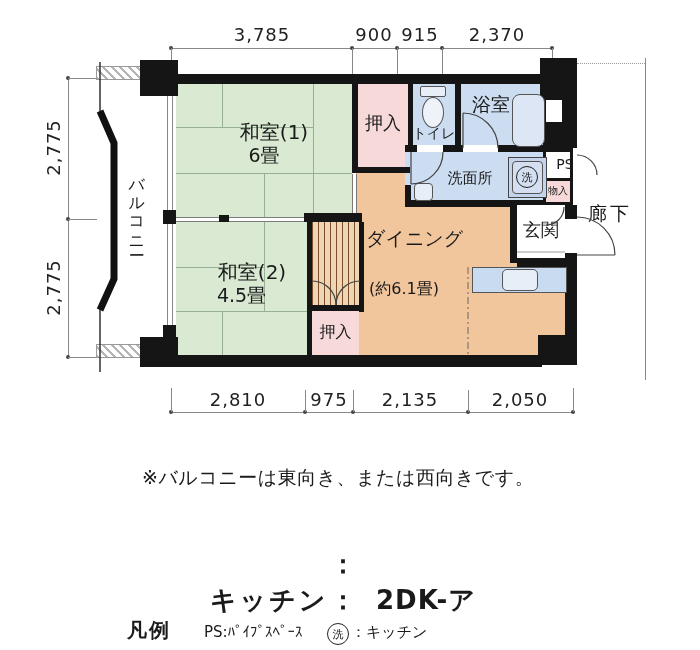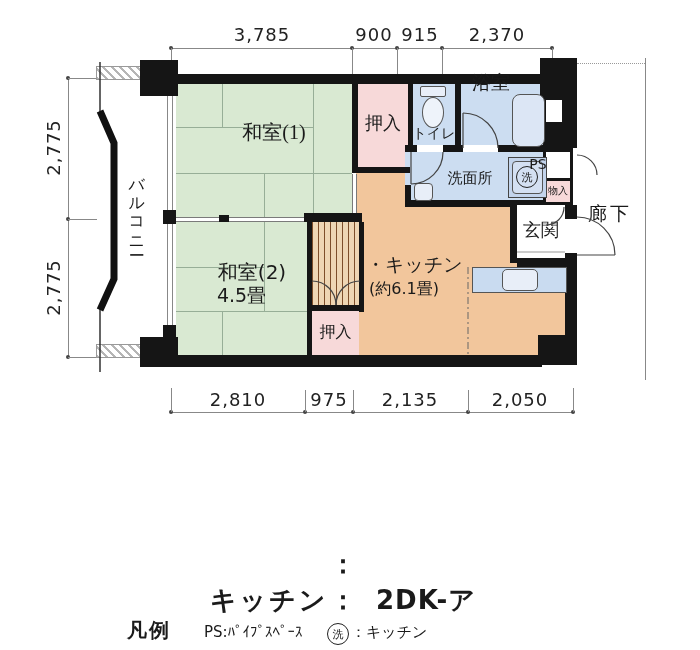--- a/index.html
+++ b/index.html
@@ -149,33 +149,34 @@
   <div class="abs" style="left:512px;top:161px;width:29px;height:31px;background:#d4e0f2;border:1px solid #555;border-radius:4px;"></div>
   <div class="circle" style="left:516px;top:166px;width:20px;height:20px;font-size:11px;">洗</div>
   <div class="abs" style="left:512px;top:94px;width:31px;height:51px;background:#dce6f5;border:1.5px solid #555;border-radius:8px;"></div>
   <div class="abs" style="left:420px;top:86px;width:24px;height:9px;background:#e8eef8;border:1px solid #555;border-radius:2px;"></div>
   <div class="abs" style="left:422px;top:97px;width:20px;height:29px;background:#eef3fa;border:1px solid #555;border-radius:50%;"></div>
   <div class="abs" style="left:414px;top:183px;width:17px;height:16px;background:#e8eef8;border:1px solid #555;border-radius:4px;"></div>
 
   <div class="abs" style="left:645px;top:58px;width:1px;height:322px;background:#888;"></div>
   <div class="abs" style="left:577px;top:63px;width:68px;height:0;border-top:1px dotted #999;"></div>
 
-  <div class="lbl ctr" style="left:176px;top:122px;width:196px;font-size:20px;font-family:Liberation Serif, serif;">和室(1)</div>
+  <div class="lbl ctr" style="left:176px;top:122px;width:196px;font-size:20px;">和室(1)</div>
+  <div class="lbl ctr" style="left:176px;top:146px;width:176px;font-size:19px;">6畳</div>
   <div class="lbl ctr" style="left:176px;top:262px;width:152px;font-size:20px;">和室(2)</div>
   <div class="lbl ctr" style="left:176px;top:286px;width:131px;font-size:19px;">4.5畳</div>
   <div class="lbl ctr" style="left:352px;top:114px;width:62px;font-size:18px;">押入</div>
   <div class="lbl ctr" style="left:312px;top:324px;width:47px;font-size:16px;">押入</div>
   <div class="lbl ctr" style="left:407px;top:126px;width:54px;font-size:14px;">トイレ</div>
-  <div class="lbl ctr" style="left:461px;top:73px;width:60px;font-size:19px;">浴室</div>
+  <div class="lbl ctr" style="left:461px;top:95px;width:60px;font-size:19px;">浴室</div>
   <div class="lbl ctr" style="left:430px;top:171px;width:80px;font-size:15px;">洗面所</div>
-  <div class="lbl ctr" style="left:514px;top:157px;width:48px;font-size:14px;">PS</div>
+  <div class="lbl ctr" style="left:541px;top:157px;width:48px;font-size:14px;">PS</div>
   <div class="lbl ctr" style="left:546px;top:186px;width:24px;font-size:10px;">物入</div>
   <div class="lbl ctr" style="left:517px;top:221px;width:48px;font-size:18px;">玄関</div>
   <div class="lbl" style="left:588px;top:206px;font-size:19px;letter-spacing:3px;font-family:Liberation Mono, monospace;">廊下</div>
-  <div class="lbl" style="left:366px;top:255px;font-size:19px;">・キッチン</div>
+  <div class="lbl" style="left:366px;top:229px;font-size:19px;">ダイニング</div>
   <div class="lbl" style="left:369px;top:281px;font-size:16px;">(約6.1畳)</div>
 
   <svg width="700" height="650" viewBox="0 0 700 650">
     <g stroke="#444" stroke-width="1.2" fill="none">
       <path d="M463,148 L463,113"></path>
       <path d="M463,113 A35,35 0 0 1 498,148"></path>
       <path d="M411,152 L411,184"></path>
       <path d="M411,184 A32,32 0 0 0 443,152"></path>
       <path d="M577,155 A20,20 0 0 1 597,175"></path>
       <path d="M577,255 L615,255"></path>
@@ -184,20 +185,21 @@
       <path d="M312,281 A24,24 0 0 1 336,305"></path>
       <path d="M336,305 A24,24 0 0 1 360,281"></path>
     </g>
     <path d="M468,267 L468,355" stroke="#666" stroke-width="1" stroke-dasharray="7,3,2,3" fill="none"></path>
     <path d="M517,252 L565,252" stroke="#999" stroke-width="1" fill="none"></path>
     <path d="M100,62 L100,113 M100,308 L100,372" stroke="#333" stroke-width="1.5" fill="none"></path>
     <path d="M100,111 L114,143 L114,279 L100,310" stroke="#111" stroke-width="7" fill="none"></path>
   </svg>
 
   <div class="lbl" style="left:142px;top:464px;font-size:19px;line-height:26px;letter-spacing:0.5px;">
+    <div>※バルコニーは東向き、または西向きです。</div>
   </div>
 
   <div class="lbl" style="left:330px;top:551px;font-size:26px;font-weight:bold;">：</div>
   <div class="lbl" style="left:210px;top:587px;font-size:26px;font-weight:bold;letter-spacing:3px;">キッチン</div>
   <div class="lbl" style="left:330px;top:587px;font-size:26px;font-weight:bold;">：</div>
   <div class="lbl" style="left:376px;top:587px;font-size:26px;font-weight:bold;letter-spacing:1px;">2DK-ア</div>
 
   <div class="lbl" style="left:127px;top:620px;font-size:20px;font-weight:bold;letter-spacing:2px;">凡例</div>
   <div class="lbl" style="left:204px;top:625px;font-size:15px;">PS:ﾊﾟｲﾌﾟｽﾍﾟｰｽ</div>
   <div class="circle" style="left:327px;top:623px;width:20px;height:20px;font-size:11px;">洗</div>

